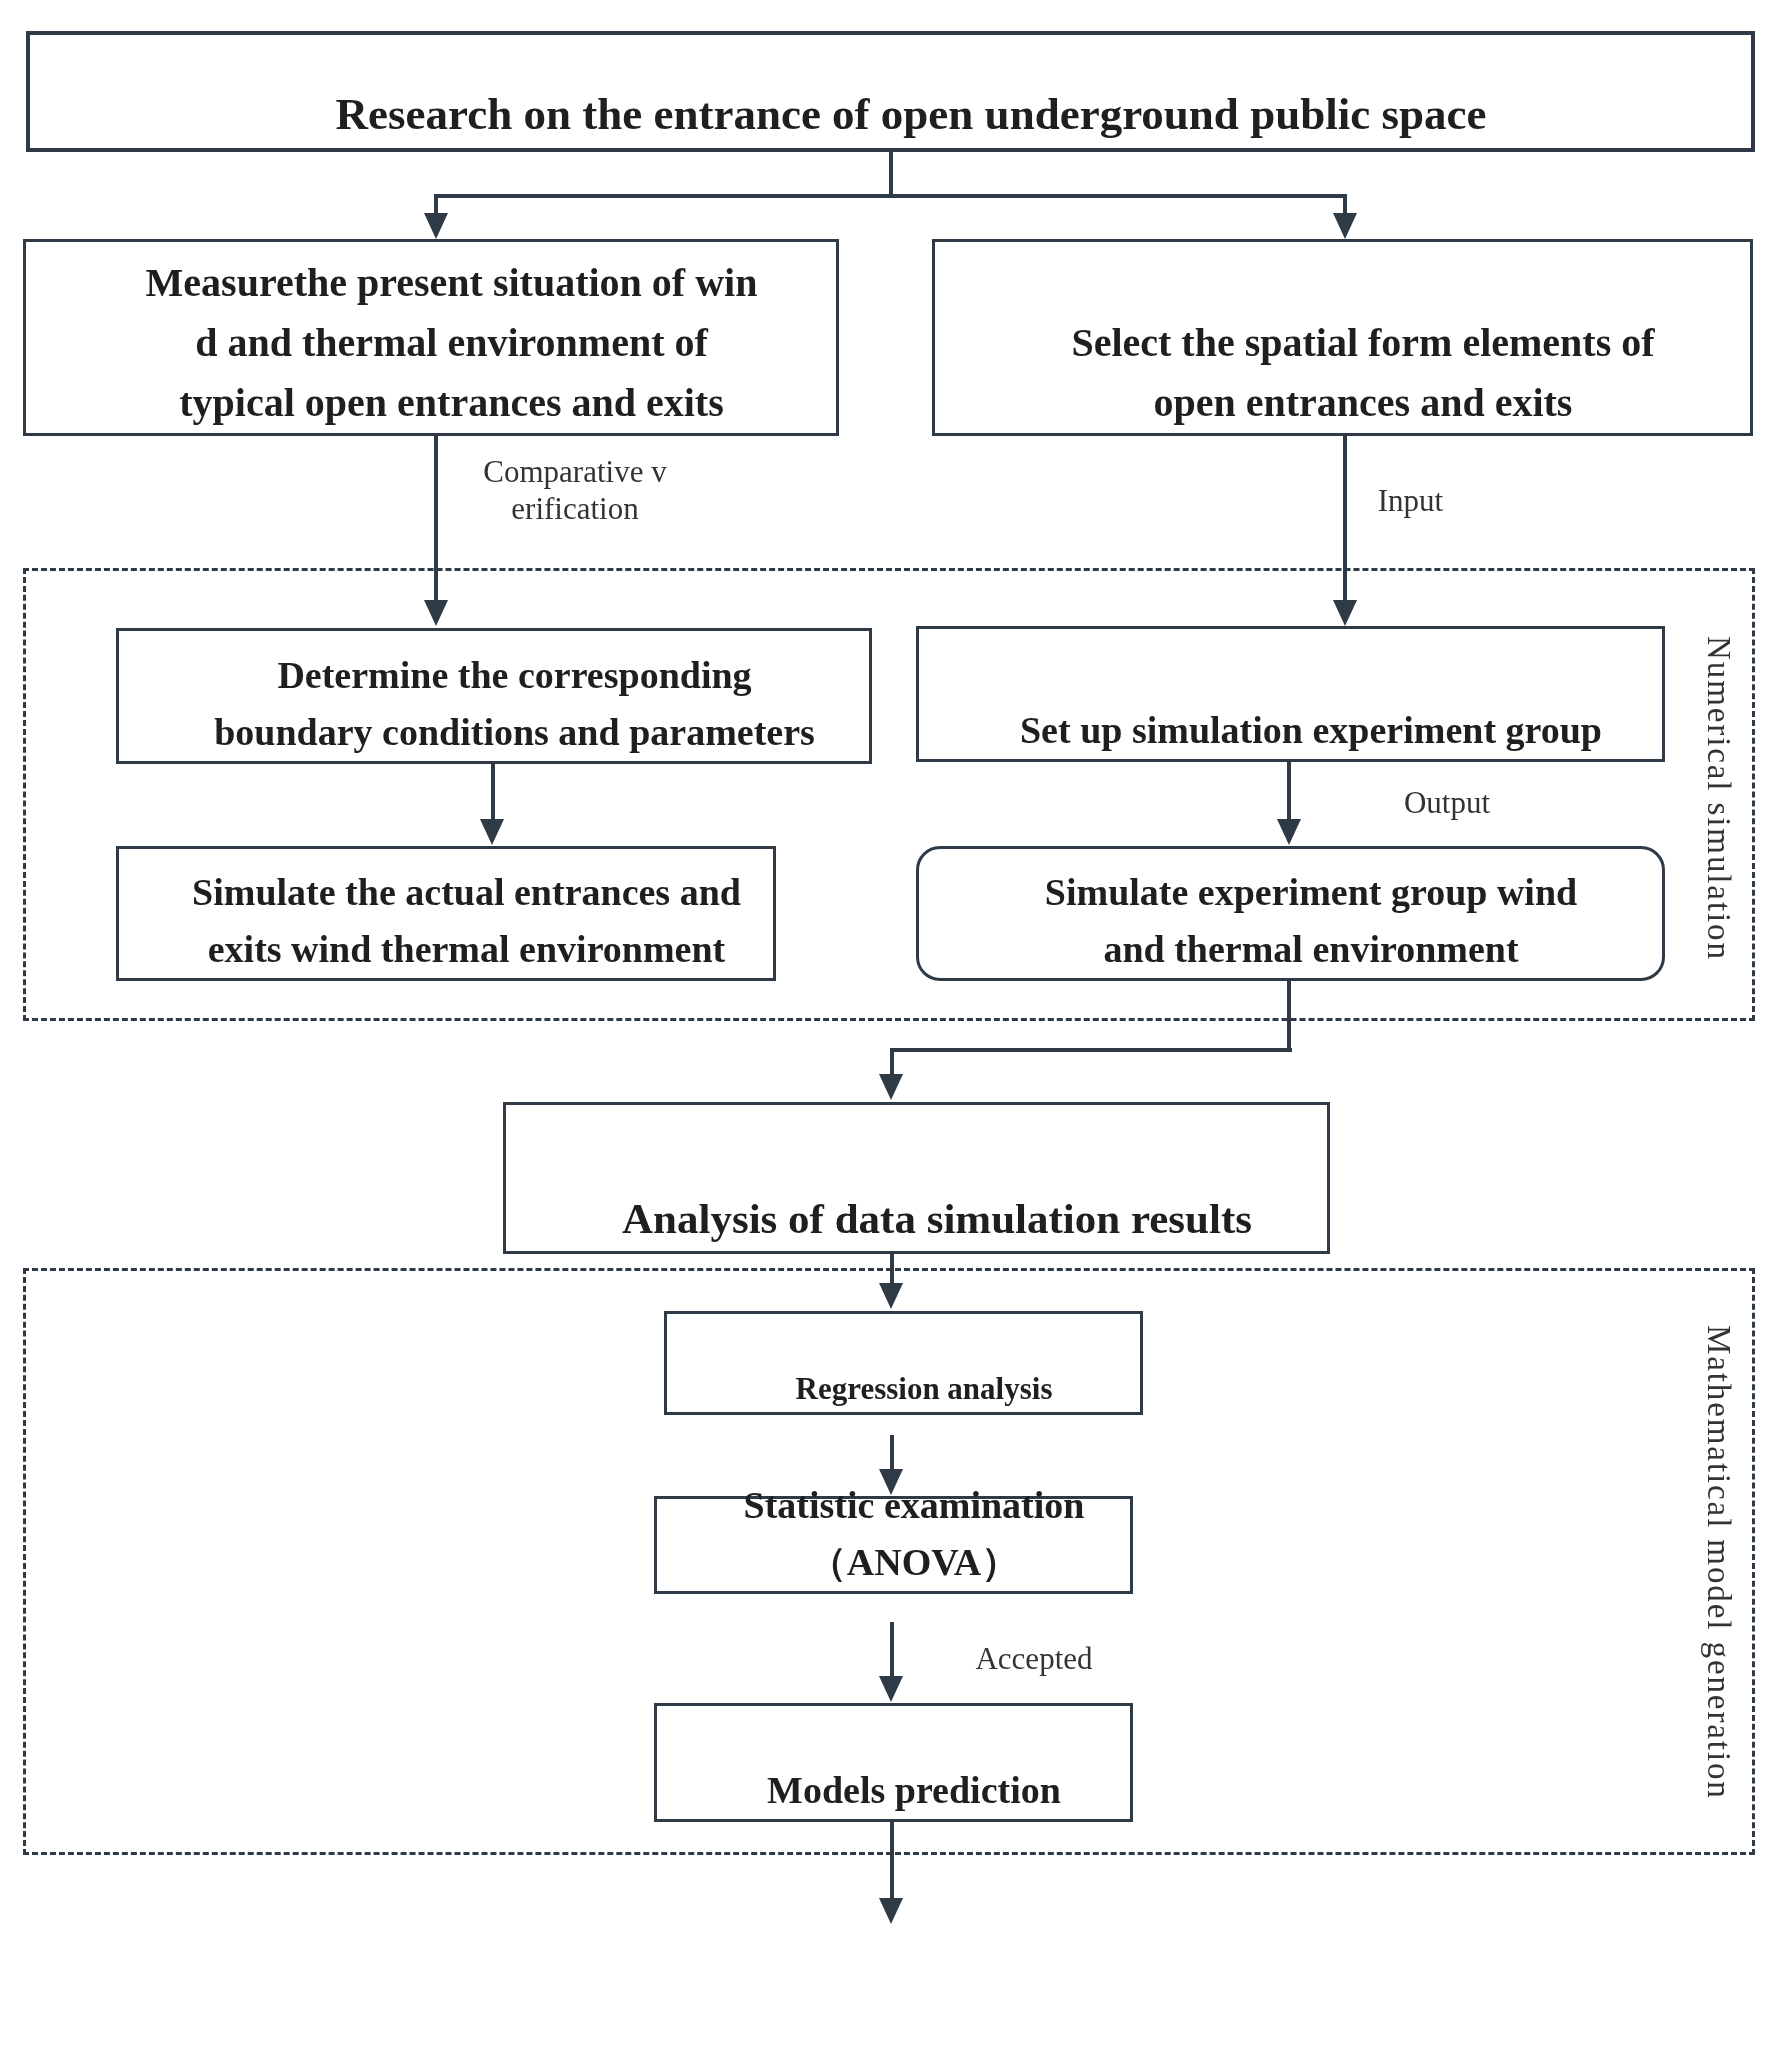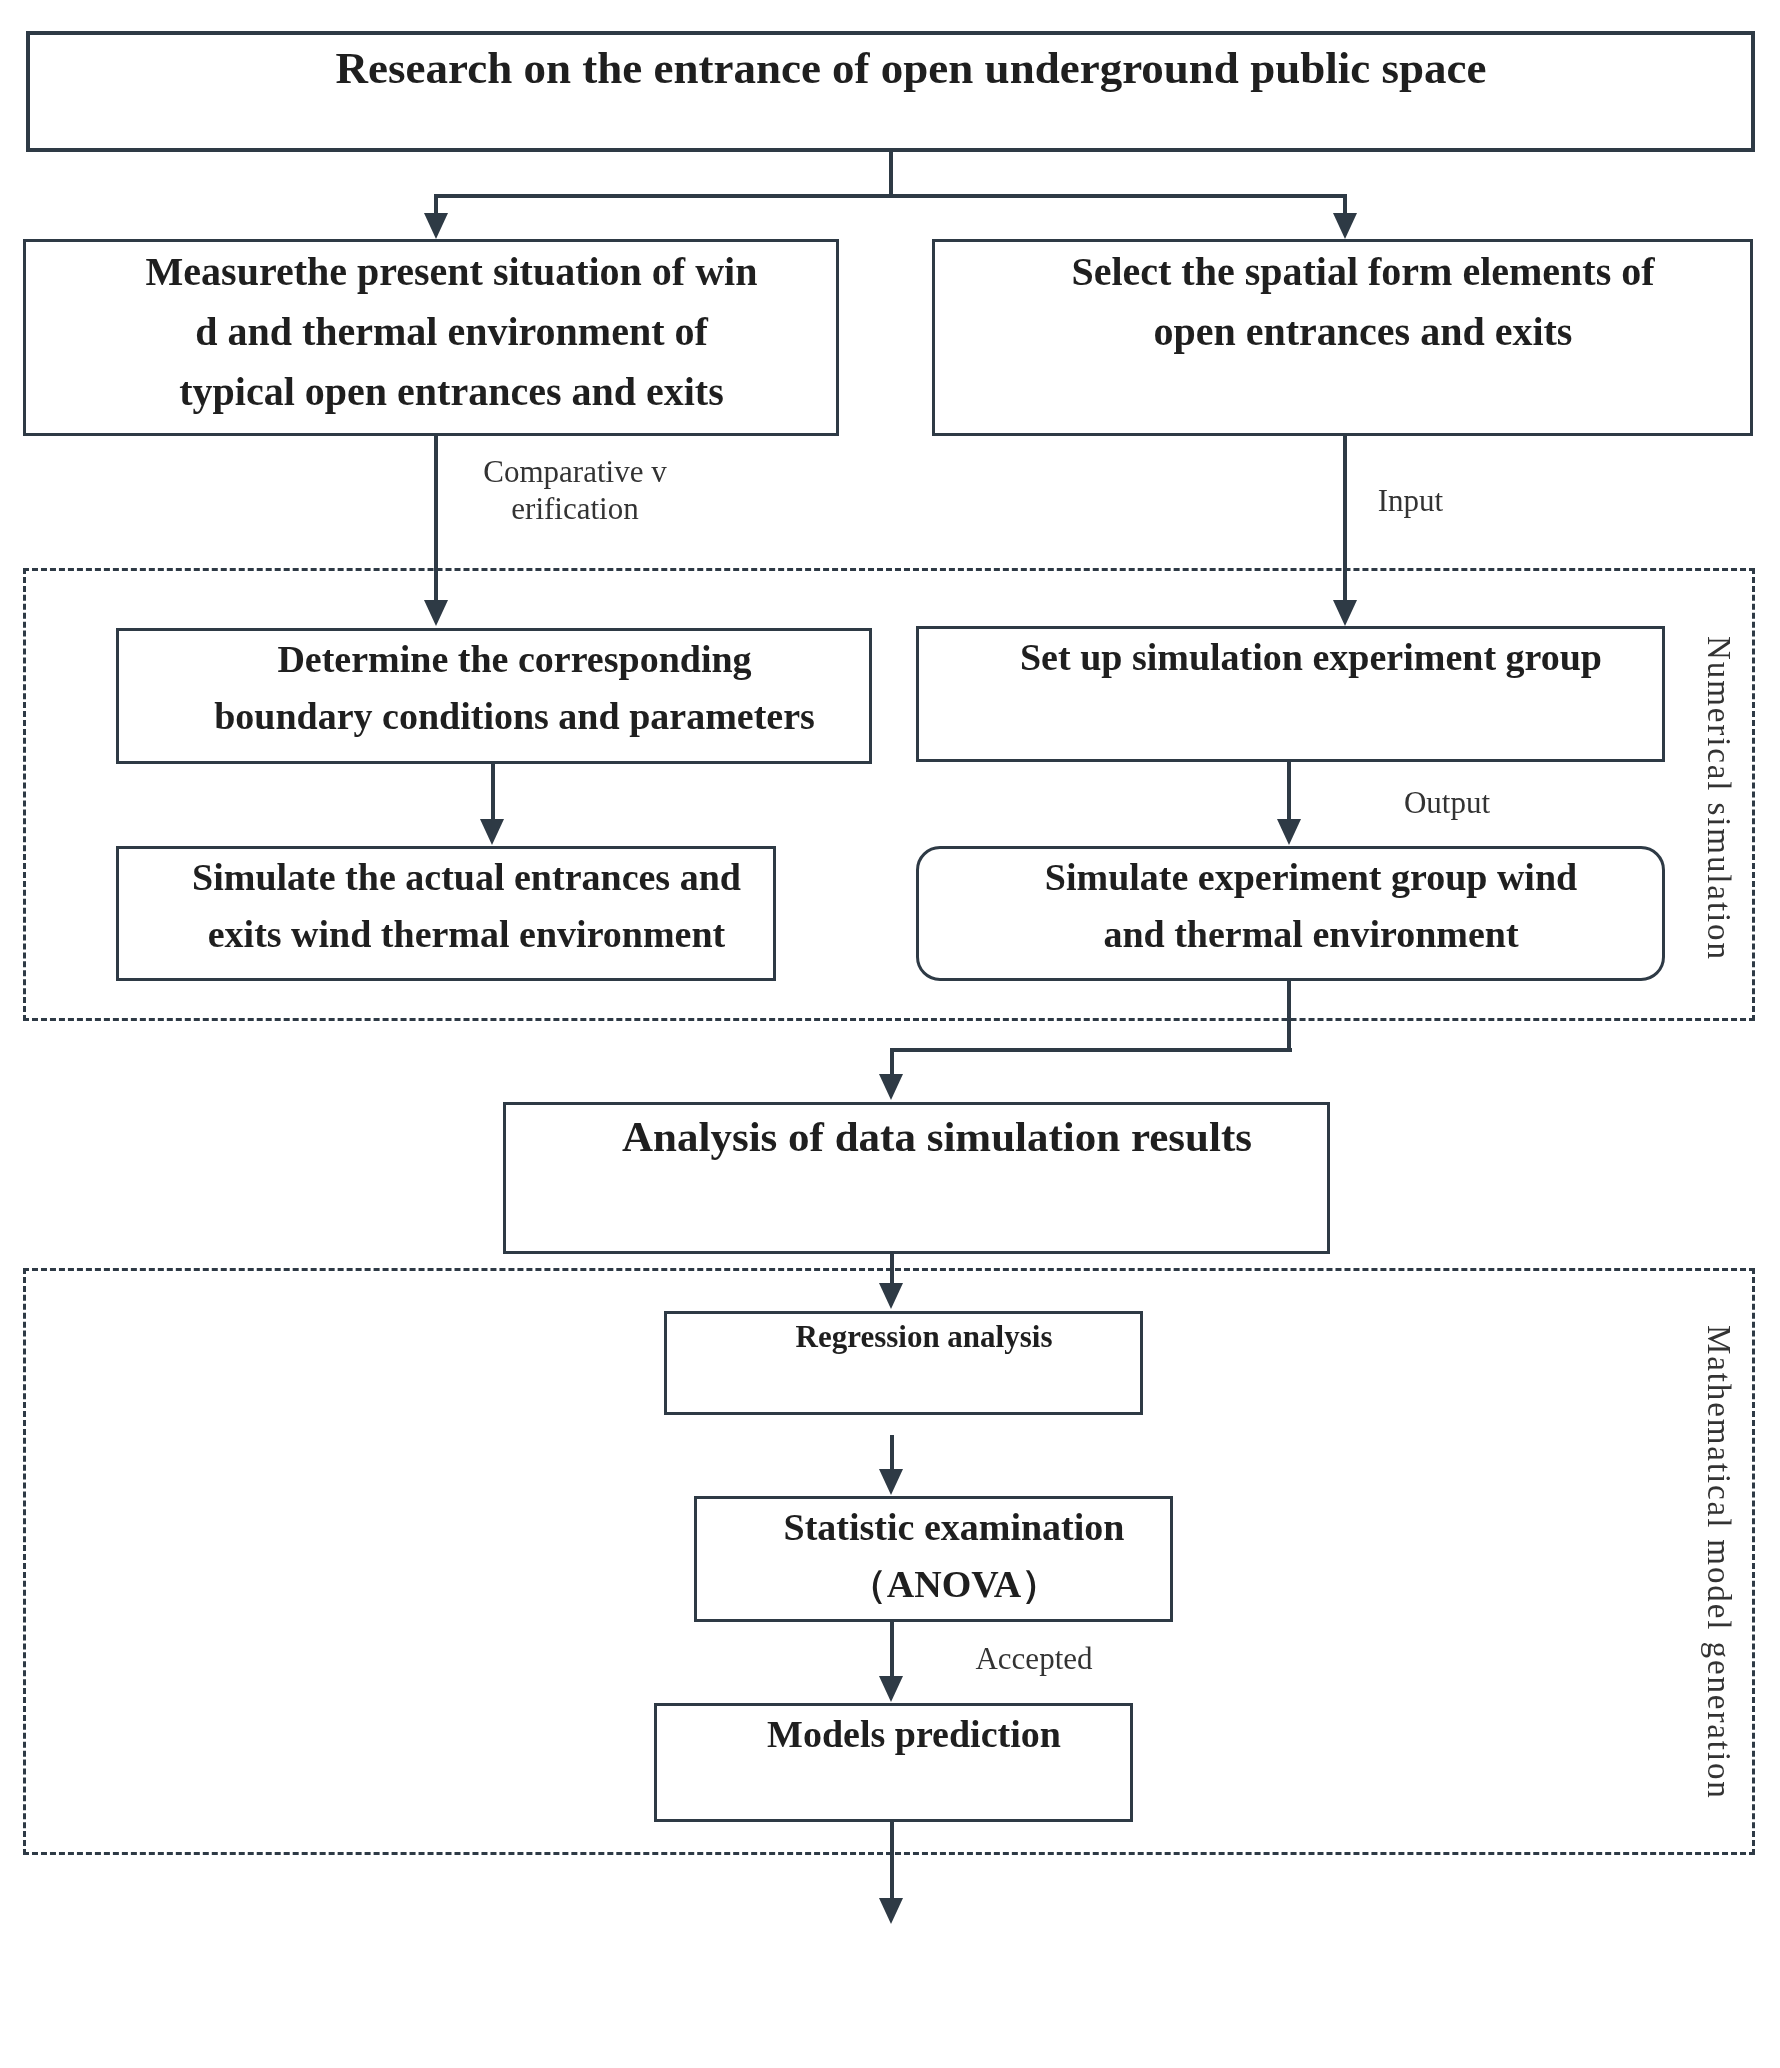--- a/index.html
+++ b/index.html
@@ -13,21 +13,21 @@
     position:relative;
     width:1781px;height:2068px;
     background:var(--bg);
     font-family:"Liberation Serif","DejaVu Serif",serif;
     overflow:hidden;
   }
   .node{
     position:absolute;
     border:3.7px solid var(--line);
     background:#fff;
-    display:flex;align-items:flex-start;justify-content:center;
+    display:flex;align-items:flex-end;justify-content:center;
     text-align:center;
     color:var(--ink);
     font-weight:bold;
     box-sizing:border-box;
     padding-left:41px;
   }
   .node span{white-space:pre-line;display:block;line-height:1.5;}
   .dashed-region{
     position:absolute;
     border:3.7px dashed var(--line);
@@ -150,21 +150,21 @@
   </div>
 
   <div class="node" style="left:480px;top:1102px;width:827px;height:152px;font-size:43px;margin-left:23px;">
     <span>Analysis of data simulation results</span>
   </div>
 
   <div class="node" style="left:664px;top:1311px;width:479px;height:104px;font-size:31px;">
     <span>Regression analysis</span>
   </div>
 
-  <div class="node" style="left:654px;top:1496px;width:479px;height:126px;font-size:38px;margin-left:40px;">
+  <div class="node" style="left:654px;top:1496px;width:479px;height:98px;font-size:38px;">
     <span>Statistic examination
 （ANOVA）</span>
   </div>
 
   <div class="node" style="left:654px;top:1703px;width:479px;height:119px;font-size:38px;">
     <span>Models prediction</span>
   </div>
 
 
 </div>

